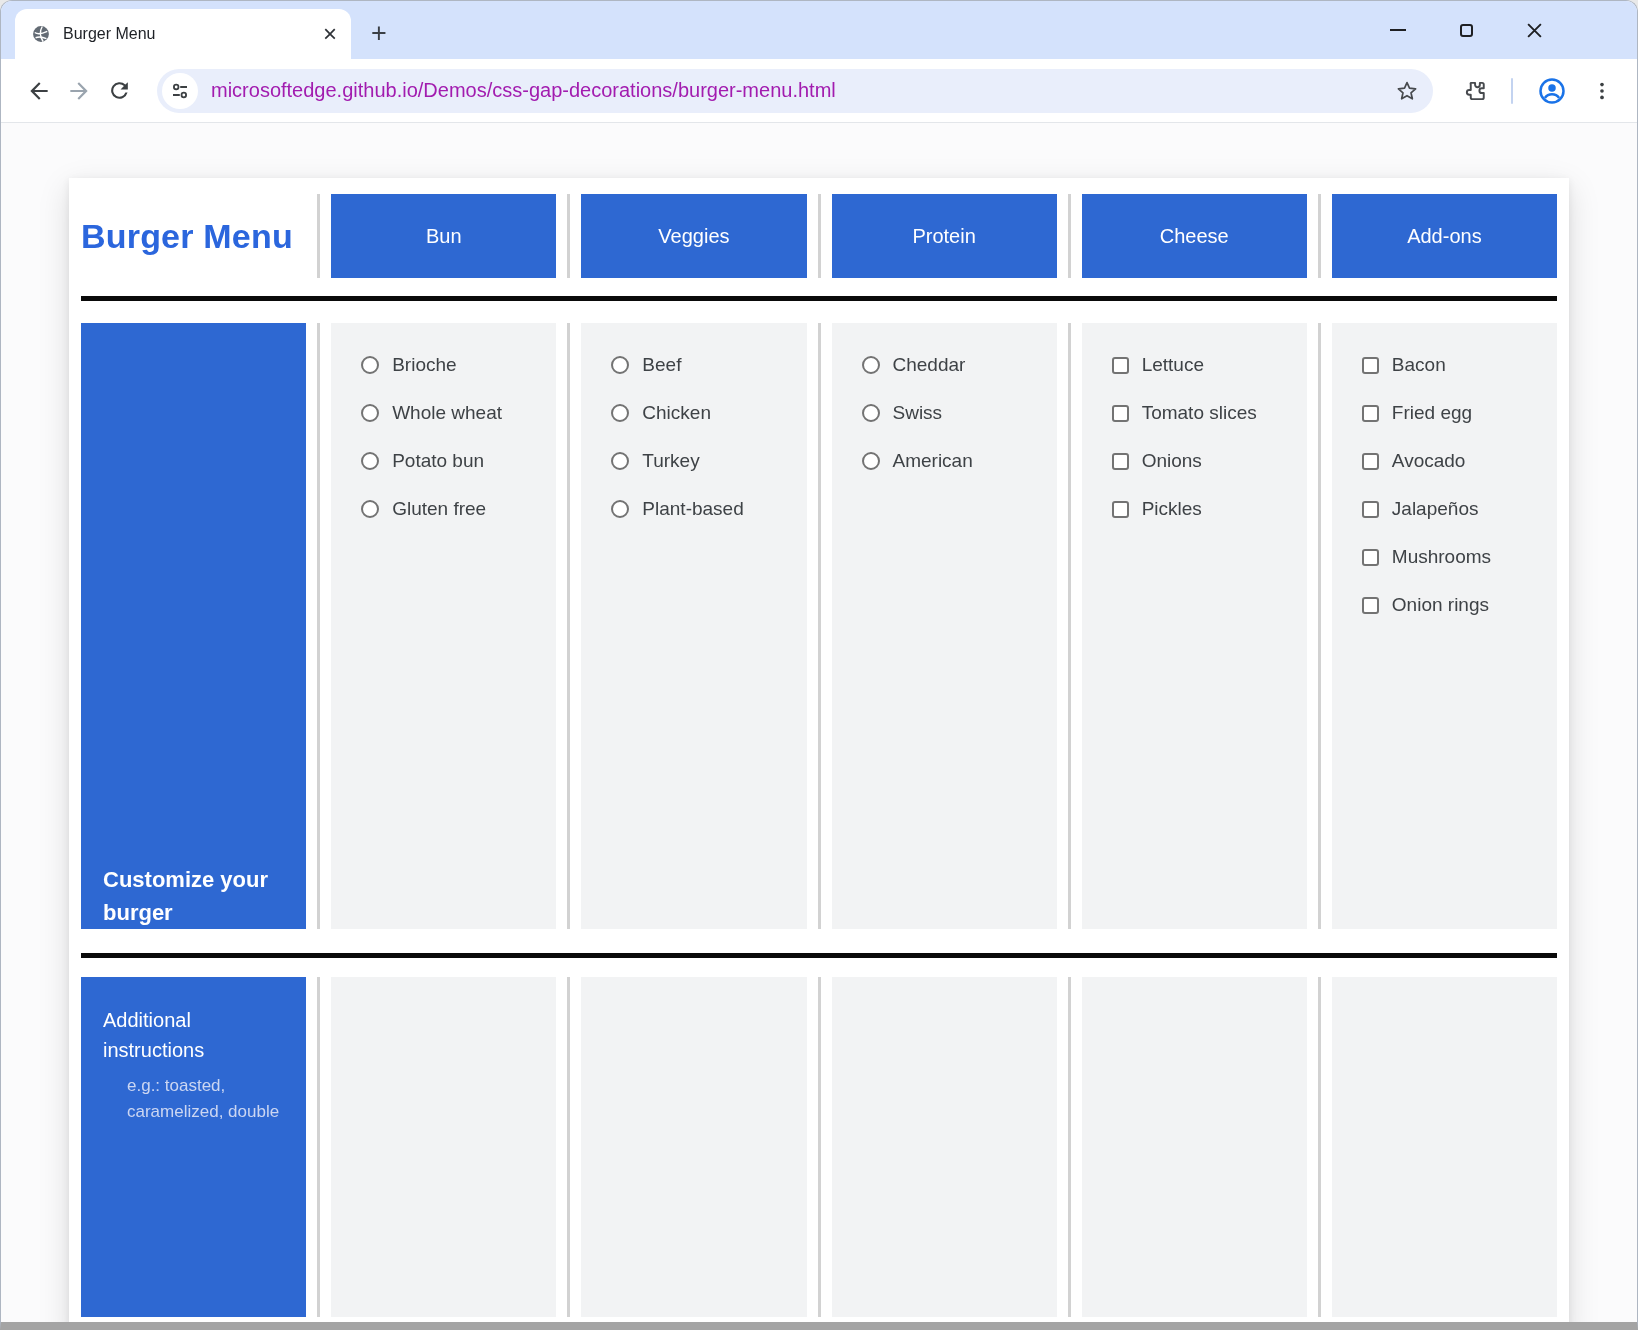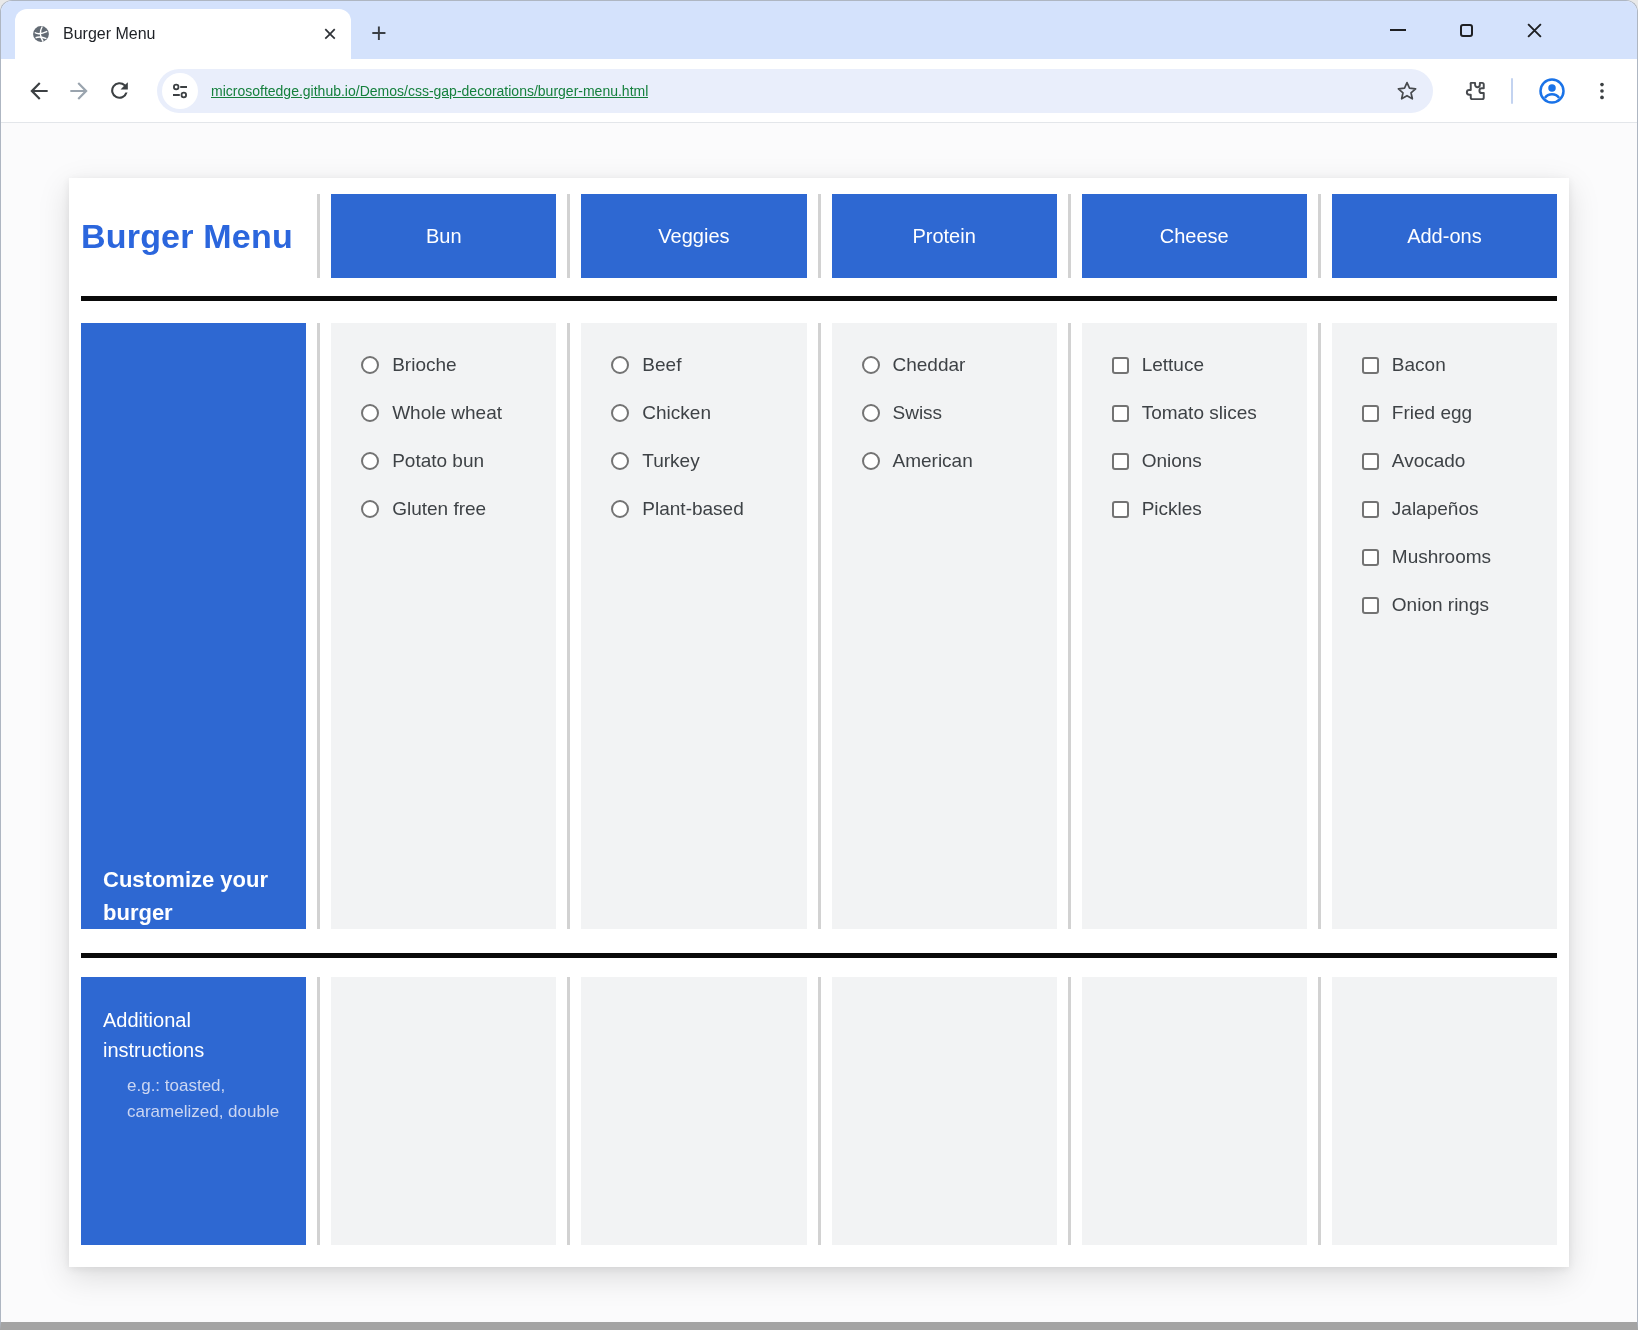--- a/index.html
+++ b/index.html
@@ -50,21 +50,21 @@
     padding: 0 18px 0 18px;
     border-bottom: 1px solid #e3e6ea;
   }
   .navbtn { width: 40px; height: 40px; display: flex; align-items: center; justify-content: center; background: none; border: none; }
   .omnibox {
     flex: 1; height: 44px; border-radius: 22px; background: #e9eefb;
     display: flex; align-items: center; gap: 13px;
     padding: 0 14px 0 5px; margin-left: 18px; min-width: 0;
   }
   .tune-chip { width: 36px; height: 36px; border-radius: 50%; background: #fff; display: flex; align-items: center; justify-content: center; flex: none; border: none; }
-  .url { font-size: 14px; color: #15803d; white-space: nowrap; overflow: hidden; text-decoration: underline; }
+  .url { font-size: 20px; color: #a21caf; white-space: nowrap; overflow: hidden; }
   .star-btn { margin-left: auto; background: none; border: none; display: flex; }
   .right-icons { display: flex; align-items: center; gap: 24px; margin-left: 28px; padding-right: 6px; }
   .iconbtn { background: none; border: none; display: flex; align-items: center; justify-content: center; }
   .vdiv { width: 2px; height: 26px; background: #c3d3f0; border-radius: 1px; }
   
   .content { height: 1200px; background: #fbfbfc; overflow: hidden; }
   .card {
     width: 1500px; margin: 55px auto 0;
     background: #fff;
     box-shadow: 0 10px 30px rgba(0,0,0,.13), 0 2px 8px rgba(0,0,0,.07);
@@ -92,21 +92,21 @@
   .opt-item { display: flex; align-items: center; gap: 13px; height: 30px; margin-bottom: 18px; font-size: 19px; color: #3e4246; }
   .ctl {
     appearance: none; -webkit-appearance: none; flex: none;
     width: 18px; height: 18px; border: 2px solid #737373; background: #fff; margin: 0;
   }
   .ctl[type="radio"] { border-radius: 50%; }
   .ctl[type="checkbox"] { width: 17px; height: 17px; border-radius: 3px; }
   .banner { background: var(--accent); color: #fff; }
   .customize-cell { display: flex; align-items: flex-end; padding: 0 22px; }
   .customize-text { font-size: 22px; font-weight: bold; line-height: 1.5; }
-  .bottom-row .cell { height: 268px; }
+  .bottom-row .cell { height: 340px; }
   .instructions-cell { padding: 28px 22px 0; }
   .instructions-title { font-size: 20px; line-height: 1.5; }
   .instructions-hint { margin: 8px 0 0 24px; font-size: 17px; line-height: 1.5; color: #cbd6f2; }
   .notes { width: 100%; height: 100%; background: var(--panel); border: none; resize: none; display: block; }
 </style>
 </head>
 <body>
 
 <div class="window">
 

